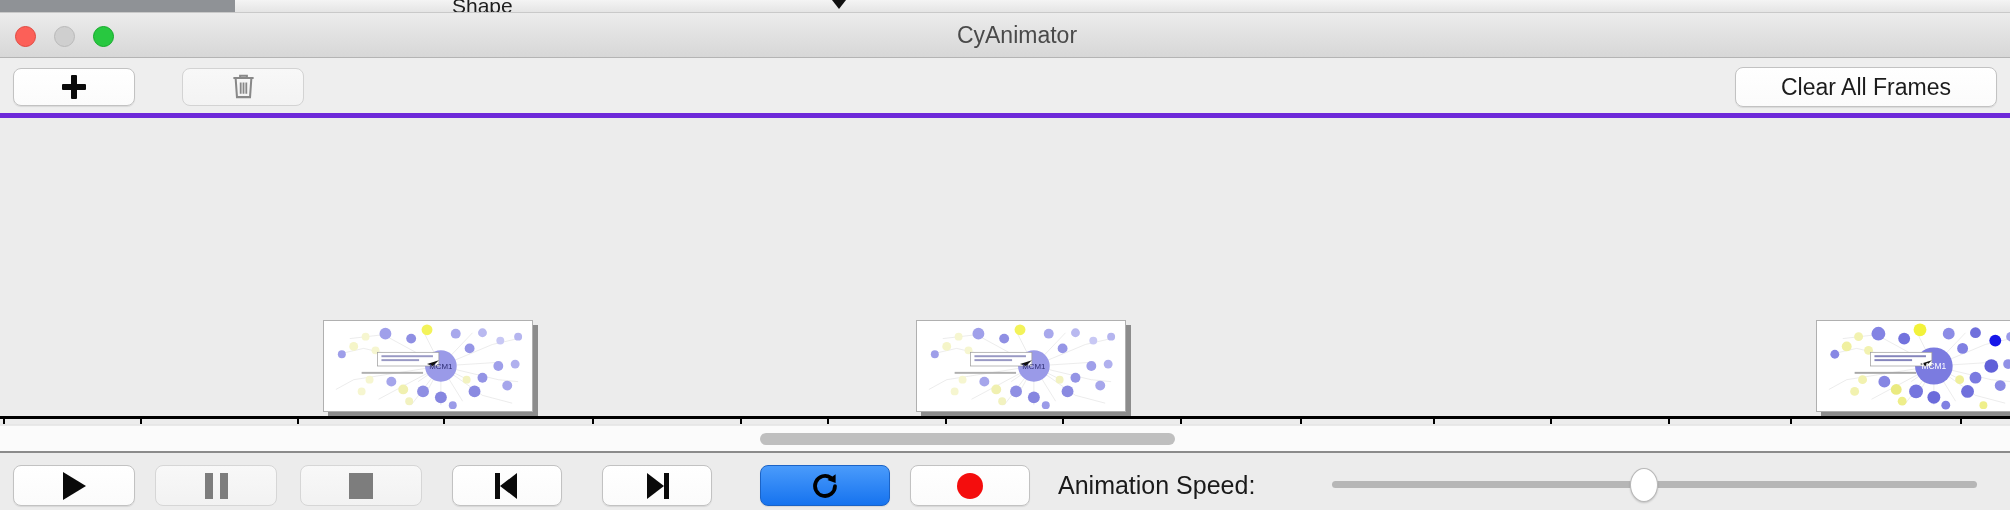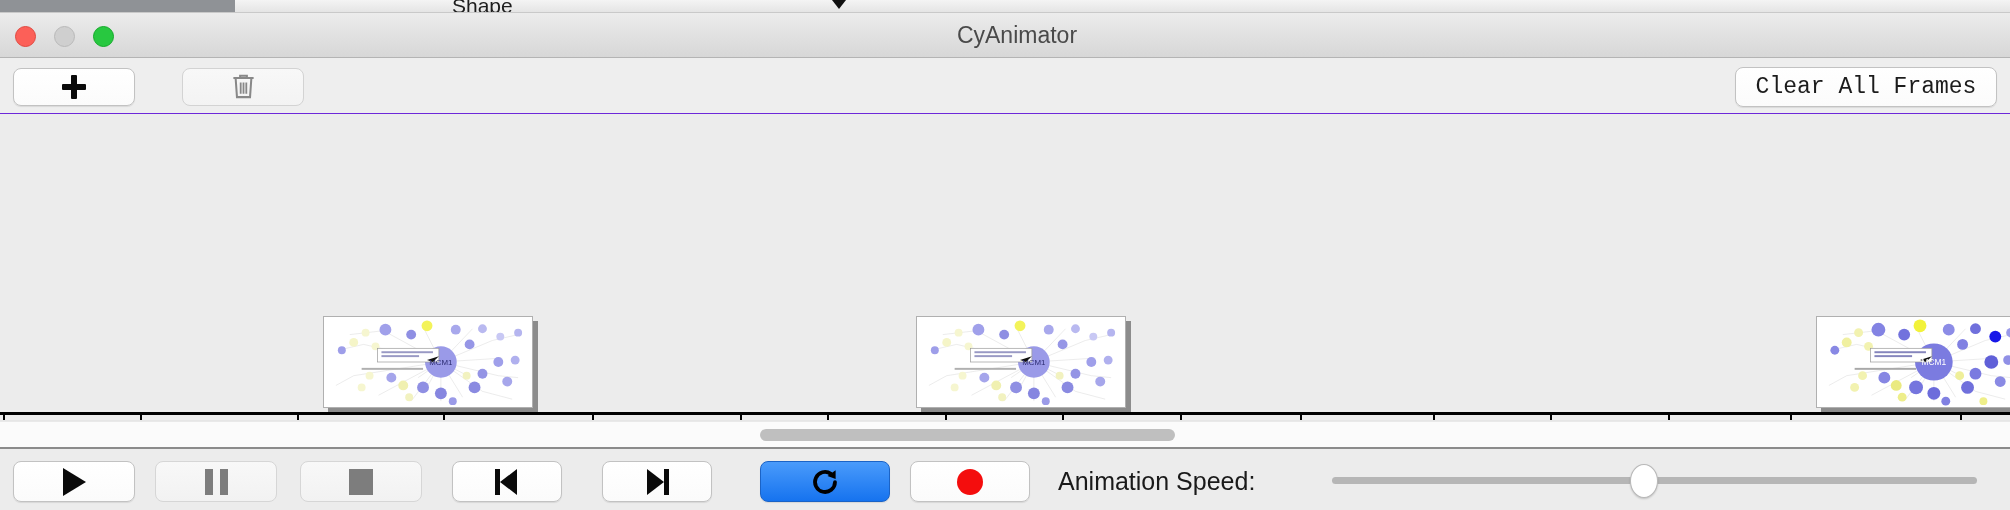--- a/index.html
+++ b/index.html
@@ -98,22 +98,21 @@
     font-size: 23px;
     color: #4a4a4a;
     font-family: "Liberation Sans", sans-serif;
   }
 
   
   #toolbar {
     position: relative;
     height: 55px;
     background: #eeeeee;
-    border-bottom: 1px solid #6d28d9;
-    font-family: Liberation Mono, monospace;
+    border-bottom: 5px solid #6d28d9;
   }
   .btn {
     position: absolute;
     box-sizing: border-box;
     border-radius: 8px;
     border: 1px solid #c2c2c2;
     background: linear-gradient(#ffffff, #fbfbfb);
     box-shadow: 0 1px 1px rgba(0,0,0,0.09);
     display: flex;
     align-items: center;

